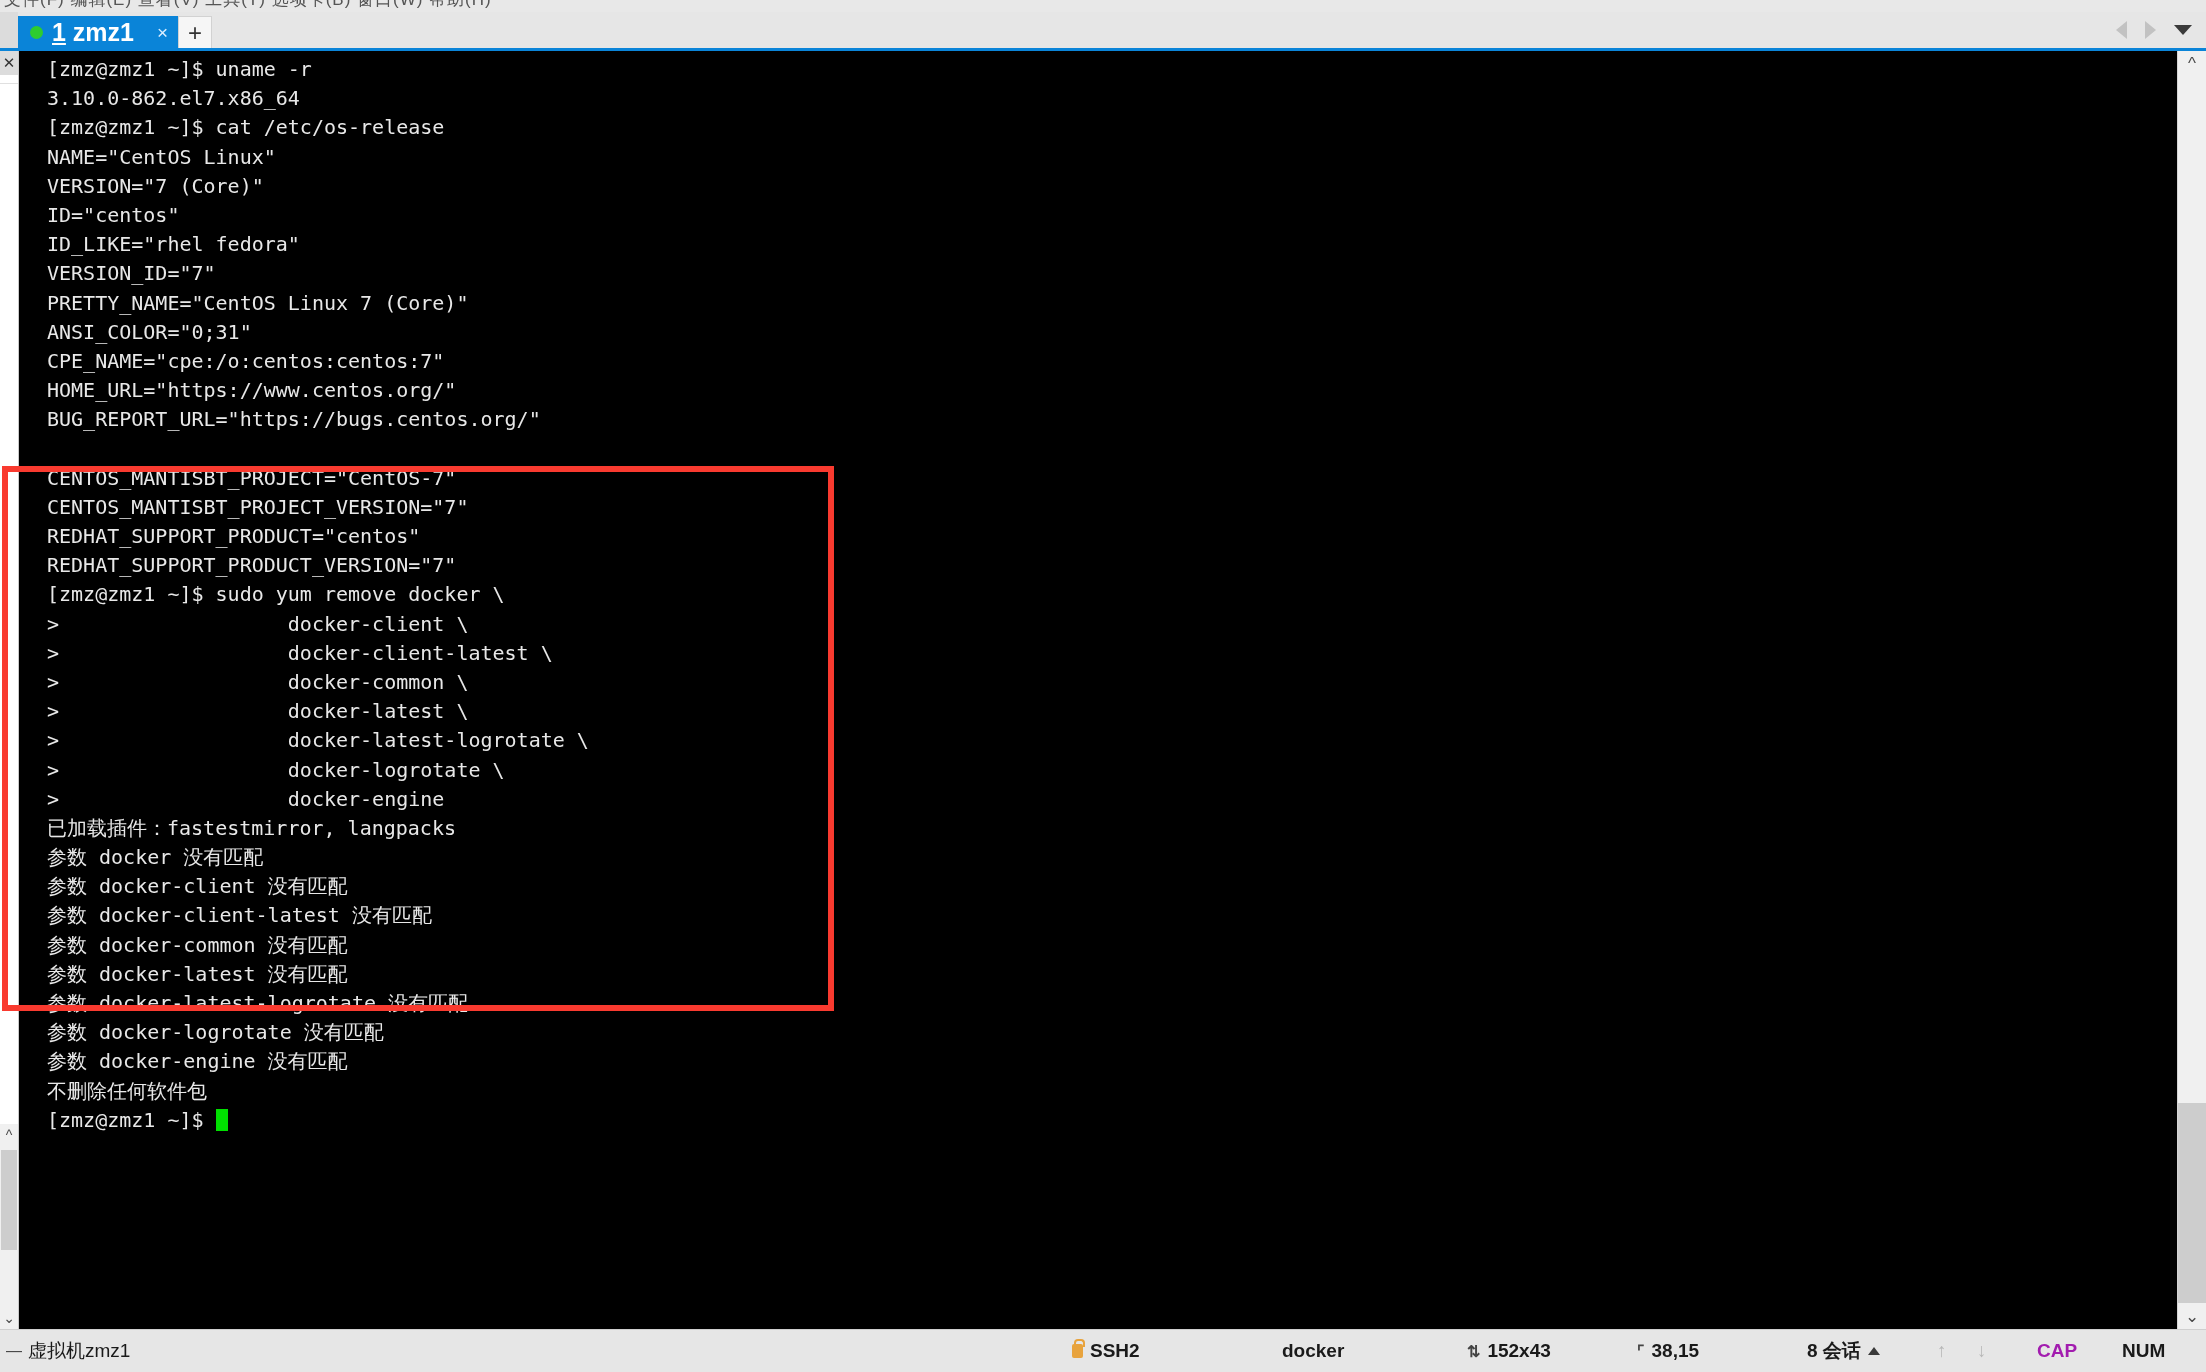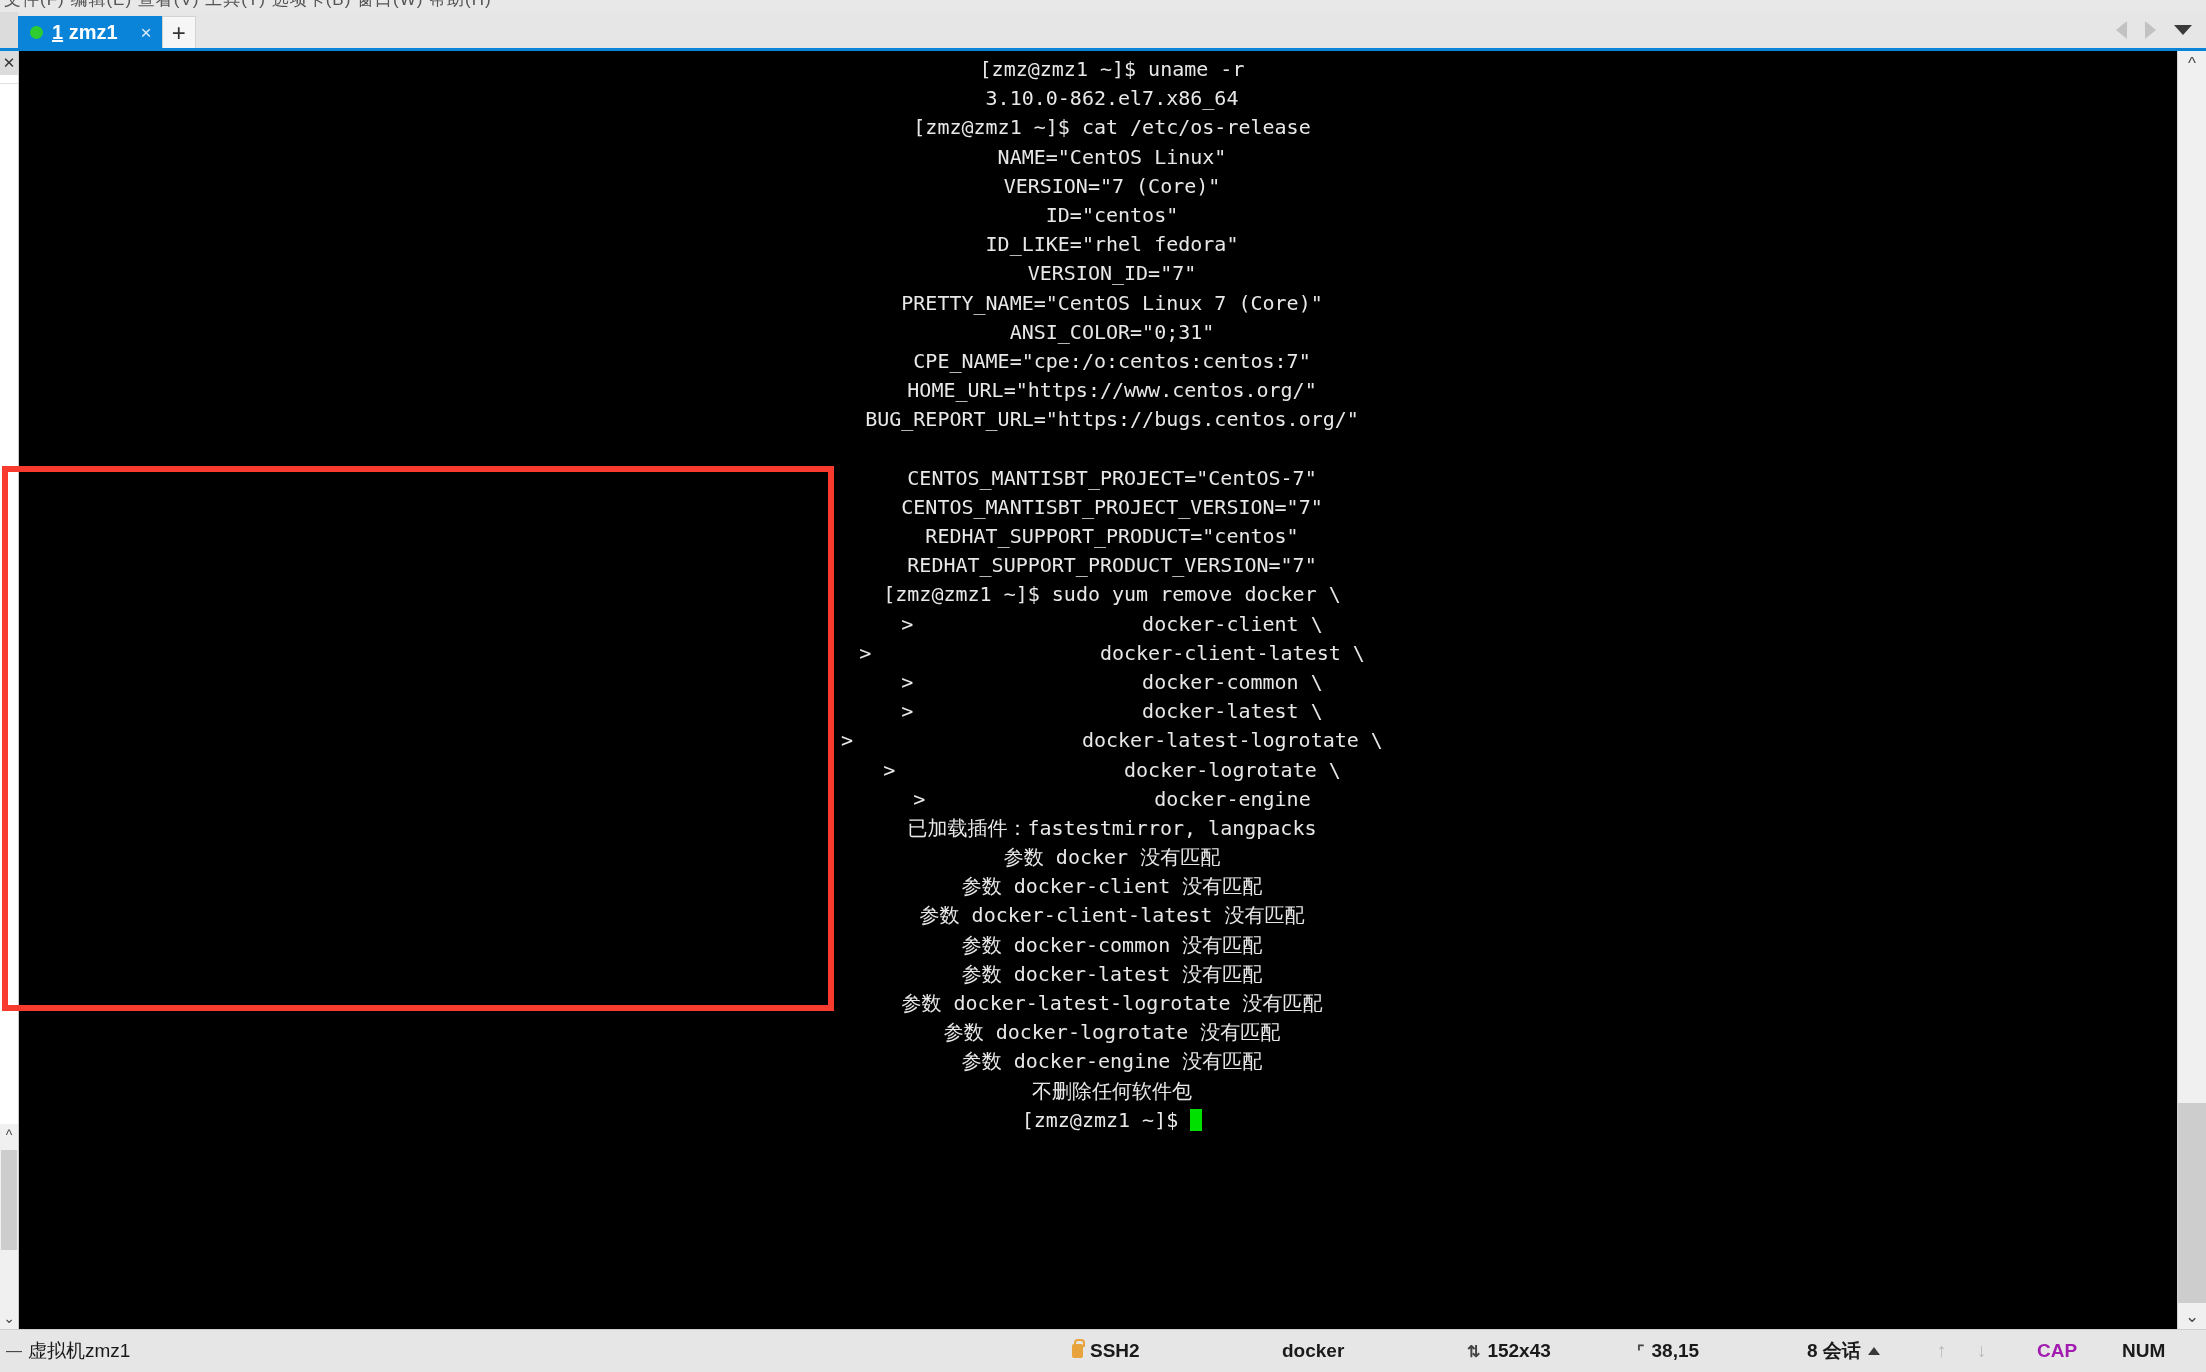--- a/index.html
+++ b/index.html
@@ -65,21 +65,21 @@
     cursor: default;
     min-width: 120px;
   }
   .tab .dot {
     width: 13px; height: 13px;
     border-radius: 50%;
     background: #2ecc2e;
     display: inline-block;
   }
   .tab .tab-label {
-    font-size: 20px;
+    font-size: 25px;
     font-weight: bold;
     white-space: nowrap;
   }
   .tab .tab-label .num { text-decoration: underline; }
   .tab .tab-close {
     margin-left: 14px;
     font-size: 19px;
     color: #dbeeff;
     font-weight: normal;
     line-height: 1;
@@ -183,21 +183,20 @@
     color: #e8e8e8;
     font-family: "DejaVu Sans Mono", "Liberation Mono", monospace;
     font-size: 20px;
     line-height: 29.2px;
     padding: 4px 0 0 28px;
     box-sizing: border-box;
     overflow: hidden;
     position: relative;
     white-space: pre;
     letter-spacing: 0px;
-    text-align: center;
   }
   .tline { height: 29.2px; }
   .tline.blank { height: 29.2px; }
   .cursor {
     display: inline-block;
     width: 12px; height: 22px;
     background: #00e000;
     vertical-align: -4px;
   }
 

